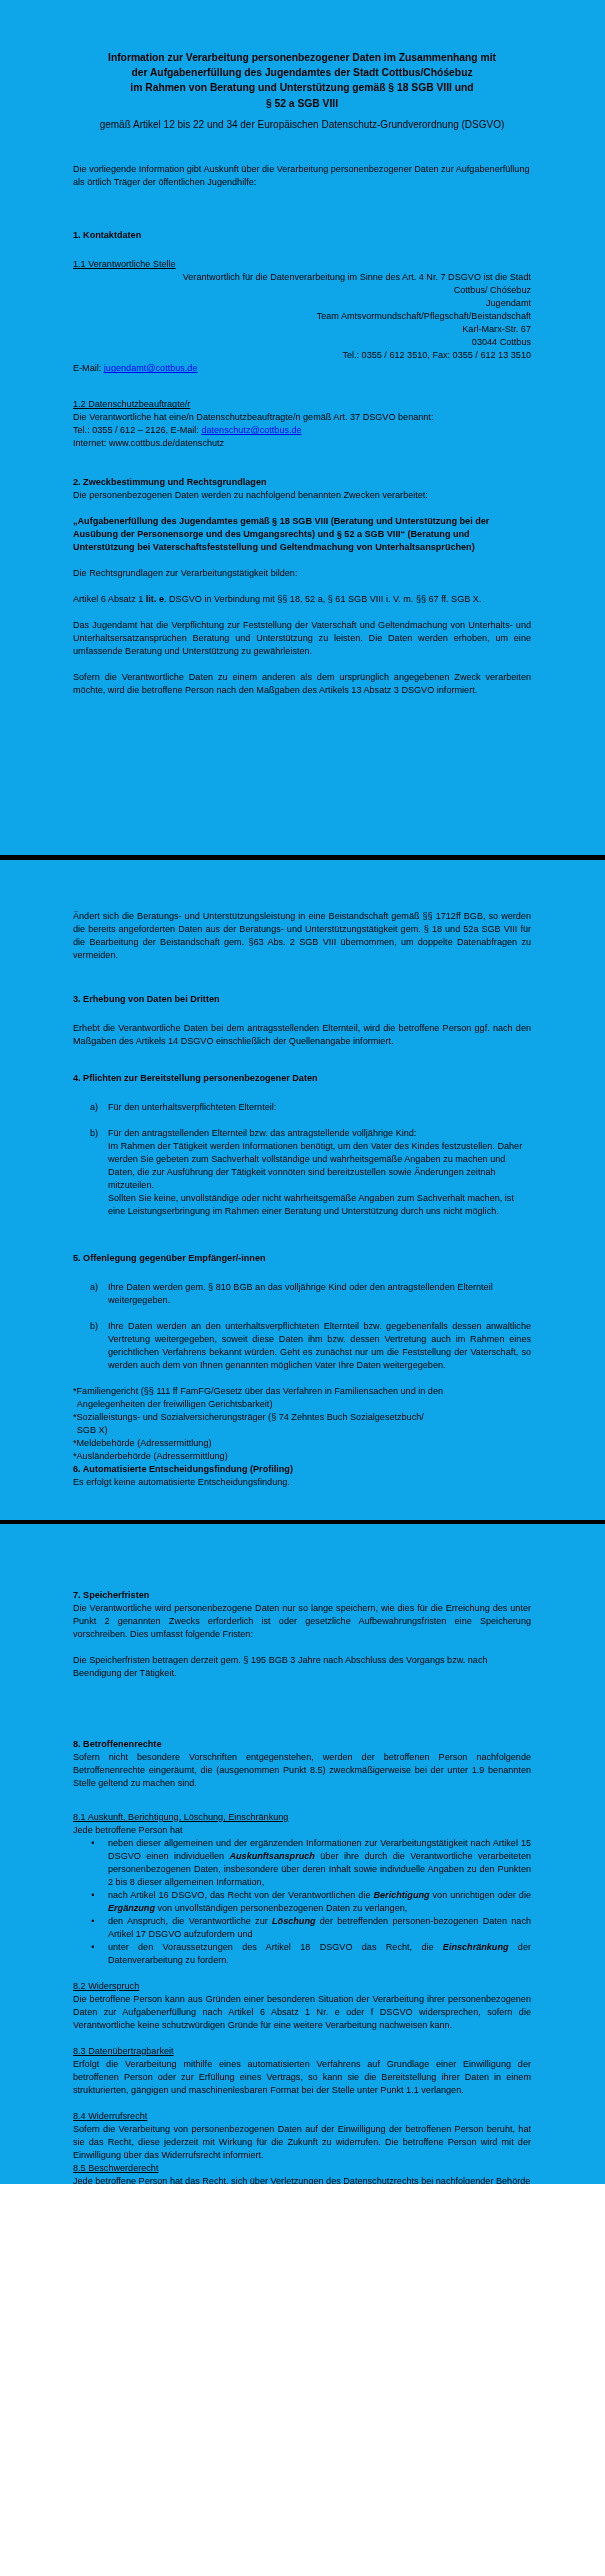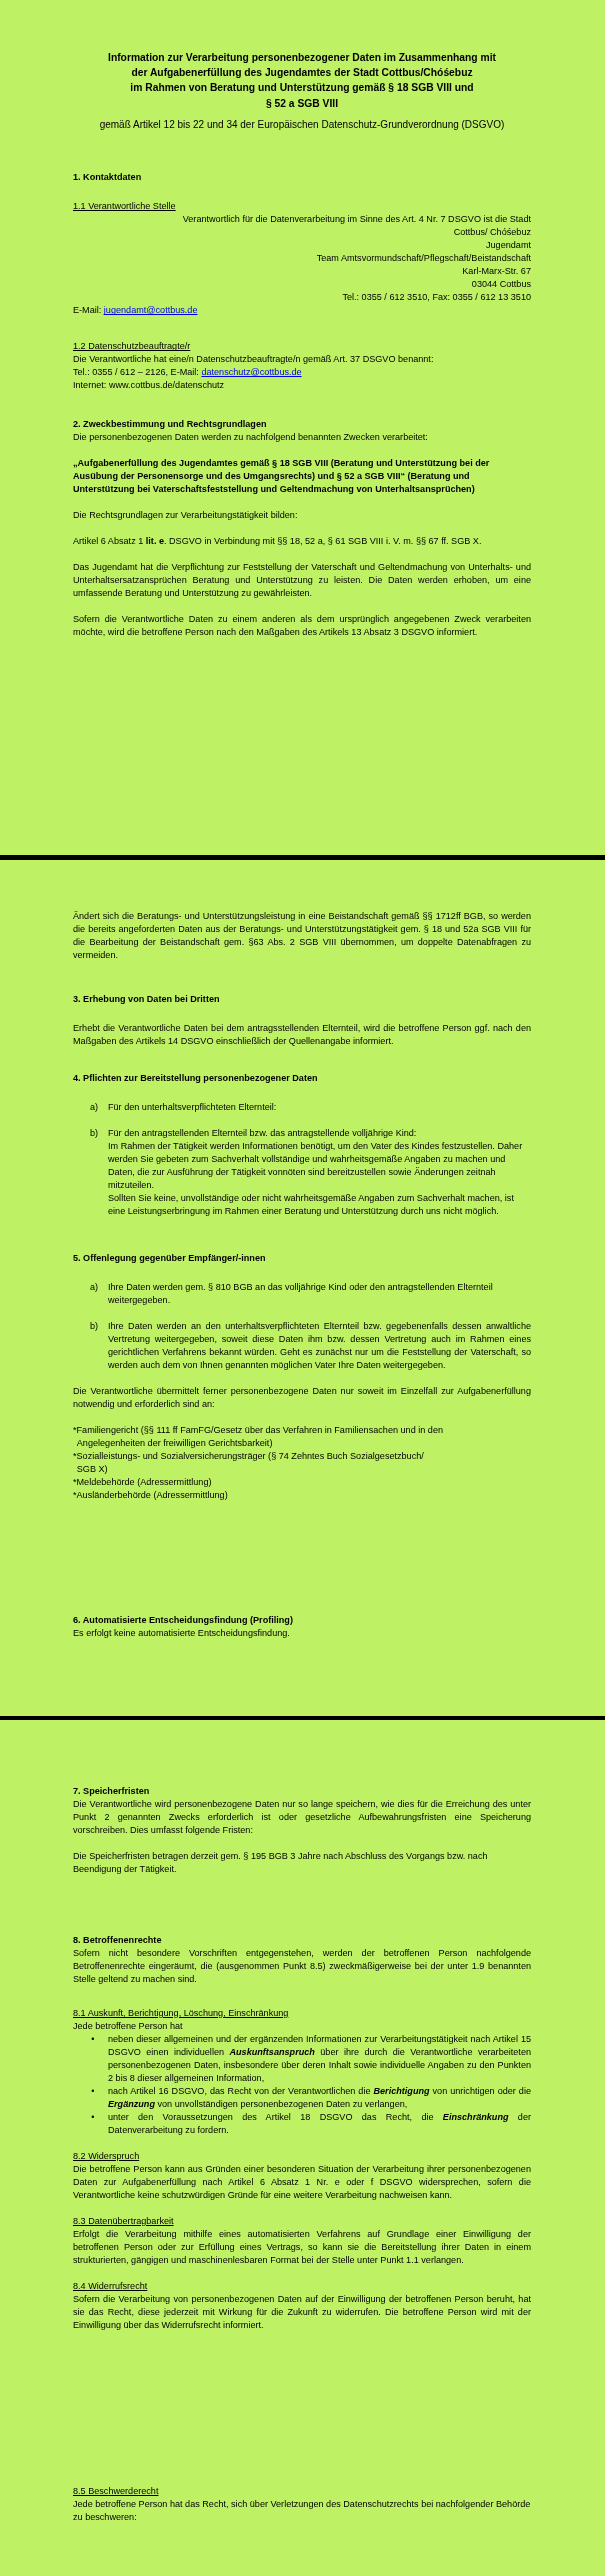--- a/index.html
+++ b/index.html
@@ -7,29 +7,29 @@
     width:605px;
     font-family:"Liberation Sans", sans-serif;
     color:#000000;
     -webkit-font-smoothing:antialiased;
   }
   .doc { width:605px; }
   .page {
     width:605px;
     box-sizing:border-box;
     padding:0 74px 0 73px;
-    background:#bef264;
+    background:#0ea5e9;
     overflow:hidden;
     display:flex;
     flex-direction:column;
     font-size:9.1px;
     line-height:13px;
   }
   .page.p1 { height:855px; }
-  .page.p2, .page.p3 { height:856px; }
+  .page.p2, .page.p3 { height:660px; }
   .pagebreak { height:4.6px; background:#000000; width:605px; }
 
   .doc-title {
     margin-top:50px;
     text-align:center;
     font-weight:bold;
     font-size:10.3px;
     line-height:15.2px;
     white-space:pre-line;
   }
@@ -68,20 +68,21 @@
 <body style="color: rgb(0, 0, 0); background: rgb(255, 255, 255);">
 
 <div class="doc">
 
   <div class="page p1">
     <div class="doc-title">Information zur Verarbeitung personenbezogener Daten im Zusammenhang mit
 der Aufgabenerfüllung des Jugendamtes der Stadt Cottbus/Chóśebuz
 im Rahmen von Beratung und Unterstützung gemäß § 18 SGB VIII und
 § 52 a SGB VIII</div>
     <div class="doc-subtitle">gemäß Artikel 12 bis 22 und 34 der Europäischen Datenschutz-Grundverordnung (DSGVO)</div>
+    <div class="intro">Die vorliegende Information gibt Auskunft über die Verarbeitung personenbezogener Daten zur Aufgabenerfüllung als örtlich Träger der öffentlichen Jugendhilfe:</div>
 
     <div class="h-num mt52">1. Kontaktdaten</div>
 
     <div class="h-sub mt18">1.1 Verantwortliche Stelle</div>
     <div class="preblk">Verantwortlich für die Datenverarbeitung im Sinne des Art. 4 Nr. 7 DSGVO ist die Stadt
 Cottbus/ Chóśebuz
 Jugendamt
 Team Amtsvormundschaft/Pflegschaft/Beistandschaft
 Karl-Marx-Str. 67
 03044 Cottbus
@@ -124,21 +125,20 @@
 
     <div class="h-num mt45">5. Offenlegung gegenüber Empfänger/-innen</div>
     <div class="ab-item mt18">
       <span class="ab-marker">a)</span>
       <div>Ihre Daten werden gem. § 810 BGB an das volljährige Kind oder den antragstellenden Elternteil weitergegeben.</div>
     </div>
     <div class="ab-item mt17 just">
       <span class="ab-marker">b)</span>
       <div>Ihre Daten werden an den unterhaltsverpflichteten Elternteil bzw. gegebenenfalls dessen anwaltliche Vertretung weitergegeben, soweit diese Daten ihm bzw. dessen Vertretung auch im Rahmen eines gerichtlichen Verfahrens bekannt würden. Geht es zunächst nur um die Feststellung der Vaterschaft, so werden auch dem von Ihnen genannten möglichen Vater Ihre Daten weitergegeben.</div>
     </div>
-    <div class="just mt17">Die Verantwortliche übermittelt ferner personenbezogene Daten nur soweit im Einzelfall zur Aufgabenerfüllung notwendig und erforderlich sind an:</div>
     <div class="mt17">
       <div class="hang">*Familiengericht (§§ 111 ff  FamFG/Gesetz über das Verfahren in Familiensachen und in den
 Angelegenheiten der freiwilligen Gerichtsbarkeit)</div>
       <div class="hang">*Sozialleistungs- und Sozialversicherungsträger (§ 74 Zehntes Buch Sozialgesetzbuch/
 SGB X)</div>
       <div class="hang">*Meldebehörde (Adressermittlung)</div>
       <div class="hang">*Ausländerbehörde (Adressermittlung)</div>
     </div>
 
     <div class="bottom-block p2-bottom">
@@ -155,20 +155,21 @@
     <div class="mt17">Die Speicherfristen betragen derzeit gem. § 195 BGB 3 Jahre nach Abschluss des Vorgangs bzw. nach Beendigung der Tätigkeit.</div>
 
     <div class="h-num mt51">8. Betroffenenrechte</div>
     <div class="just">Sofern nicht besondere Vorschriften entgegenstehen, werden der betroffenen Person nachfolgende Betroffenenrechte eingeräumt, die (ausgenommen Punkt 8.5) zweckmäßigerweise bei der unter 1.9 benannten Stelle geltend zu machen sind.</div>
 
     <div class="h-sub mt27">8.1 Auskunft, Berichtigung, Löschung, Einschränkung</div>
     <div>Jede betroffene Person hat</div>
     <div>
       <div class="bullet-item"><span>neben dieser allgemeinen und der ergänzenden Informationen zur Verarbeitungstätigkeit nach Artikel 15 DSGVO einen individuellen </span><span class="bi">Auskunftsanspruch</span><span> über ihre durch die Verantwortliche verarbeiteten personenbezogenen Daten, insbesondere über deren Inhalt sowie individuelle Angaben zu den Punkten 2 bis 8 dieser allgemeinen Information,</span></div>
       <div class="bullet-item"><span>nach Artikel 16 DSGVO, das Recht von der Verantwortlichen die </span><span class="bi">Berichtigung</span><span> von unrichtigen oder die </span><span class="bi">Ergänzung</span><span> von unvollständigen personenbezogenen Daten zu verlangen,</span></div>
+      <div class="bullet-item"><span>den Anspruch, die Verantwortliche zur </span><span class="bi">Löschung</span><span> der betreffenden personen-bezogenen Daten nach Artikel 17 DSGVO aufzufordern und</span></div>
       <div class="bullet-item"><span>unter den Voraussetzungen des Artikel 18 DSGVO das Recht, die </span><span class="bi">Einschränkung</span><span> der Datenverarbeitung zu fordern.</span></div>
     </div>
 
     <div class="h-sub mt17">8.2 Widerspruch</div>
     <div class="just">Die betroffene Person kann aus Gründen einer besonderen Situation der Verarbeitung ihrer personenbezogenen Daten zur Aufgabenerfüllung nach Artikel 6 Absatz 1 Nr. e oder f DSGVO widersprechen, sofern die Verantwortliche keine schutzwürdigen Gründe für eine weitere Verarbeitung nachweisen kann.</div>
 
     <div class="h-sub mt17">8.3 Datenübertragbarkeit</div>
     <div class="just">Erfolgt die Verarbeitung mithilfe eines automatisierten Verfahrens auf Grundlage einer Einwilligung der betroffenen Person oder zur Erfüllung eines Vertrags, so kann sie die Bereitstellung ihrer Daten in einem strukturierten, gängigen und maschinenlesbaren Format bei der Stelle unter Punkt 1.1 verlangen.</div>
 
     <div class="h-sub mt17">8.4 Widerrufsrecht</div>

